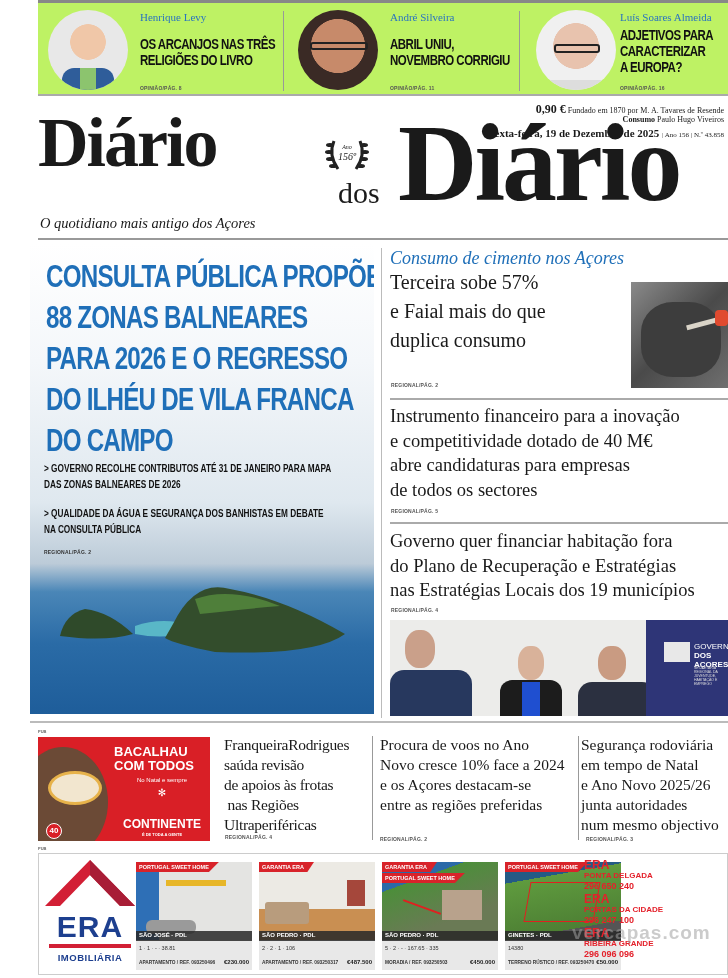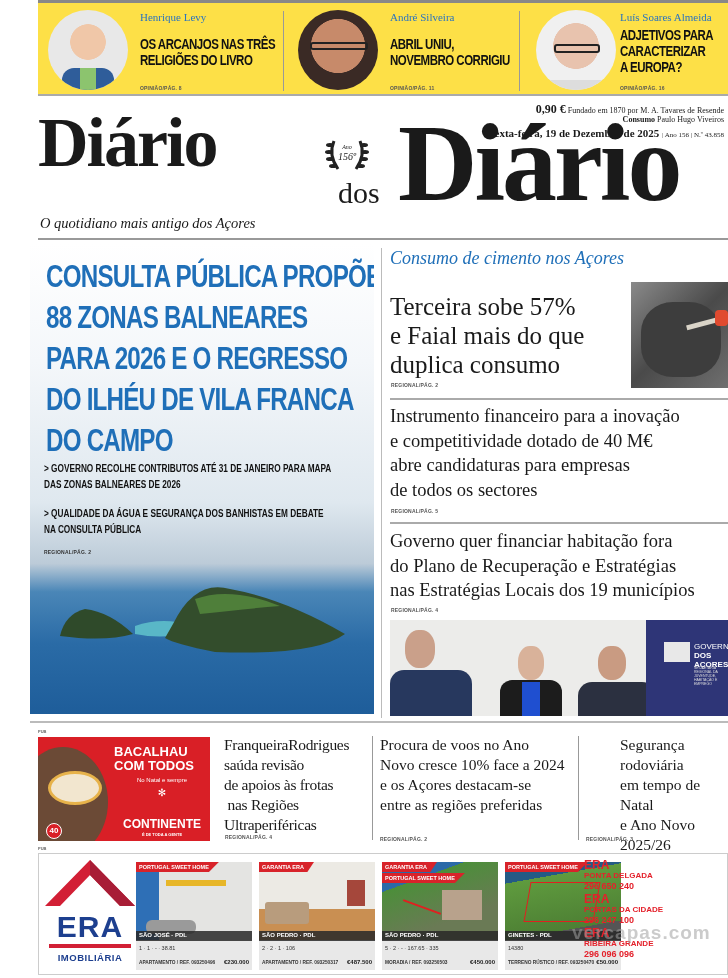--- a/index.html
+++ b/index.html
@@ -1,20 +1,20 @@
 <!DOCTYPE html>
 <html><head>
 <meta charset="utf-8">
 <style>
 *{box-sizing:border-box;margin:0;padding:0}
 body{width:728px;height:978px;background:#fff;position:relative;overflow:hidden;font-family:"Liberation Serif",serif;color:#1a1a1a}
 .abs{position:absolute}
 .tag{font-family:"Liberation Sans",sans-serif;font-weight:bold;font-size:5px;color:#555;letter-spacing:0.2px;text-transform:uppercase}
 
-#topstrip{left:38px;top:0;width:690px;height:96px;background:#fde047;border-top:3px solid #888;border-bottom:2px solid #aaa}
+#topstrip{left:38px;top:0;width:690px;height:96px;background:#bef264;border-top:3px solid #888;border-bottom:2px solid #aaa}
 .op{position:absolute;top:0;height:93px}
 .op .photo{position:absolute;top:7px;width:80px;height:80px;border-radius:50%;overflow:hidden}
 .op .author{position:absolute;top:8px;font-size:11px;color:#2a74c0;font-family:"Liberation Serif",serif}
 .op .title{position:absolute;font-family:"Liberation Sans",sans-serif;font-weight:bold;font-size:14px;line-height:16px;color:#111;letter-spacing:-0.6px;transform:scaleX(0.82);transform-origin:left top;white-space:nowrap}
 .op .tag{position:absolute}
 .vsep{position:absolute;width:1px;background:#999}
 
 #price-line{right:4px;top:102px;font-size:8px;text-align:right}
 #dir-line{right:4px;top:115px;font-size:8px;text-align:right}
 #date-line{right:4px;top:127px;font-size:11px;text-align:right}
@@ -25,21 +25,21 @@
 #laurel{left:324px;top:135px;width:46px;height:42px}
 #masthead-rule{left:38px;top:238px;width:690px;height:2px;background:#999}
 
 #lead{left:30px;top:244px;width:344px;height:470px;overflow:hidden;background:linear-gradient(180deg,#ffffff 0%,#f4f7fa 25%,#dfe8ef 55%,#bccbd8 68%,#4a86b7 74%,#2a6ba6 85%,#1e5d9a 100%)}
 #lead-head{position:absolute;left:16px;top:12px;font-family:"Liberation Sans",sans-serif;font-weight:bold;color:#1f6fb8;font-size:31px;line-height:41px;letter-spacing:-1px;transform:scaleX(0.78);transform-origin:left top;white-space:nowrap}
 .bullet{position:absolute;left:14px;font-family:"Liberation Sans",sans-serif;font-weight:bold;font-size:11px;line-height:16px;color:#111;transform:scaleX(0.75);transform-origin:left top;white-space:nowrap}
 #island{position:absolute;left:25px;top:330px}
 
 #rcol-sep{left:381px;top:248px;width:1px;height:470px;background:#bbb}
 #kicker{left:390px;top:248px;font-size:18px;font-style:italic;color:#1f6fb8}
-#cement-head{left:390px;top:292px;font-size:25px;line-height:29px}
+#cement-head{left:390px;top:268px;font-size:20px;line-height:29px}
 #cement-img{left:631px;top:282px;width:97px;height:106px;background:linear-gradient(135deg,#8a8a8a,#4a4a4a 50%,#6f6f6f);overflow:hidden}
 .hr{position:absolute;height:2px;background:#aaa}
 .rhead{position:absolute;font-size:18.5px;line-height:24.5px}
 #photo3{left:390px;top:620px;width:338px;height:96px;background:#ececea;overflow:hidden}
 
 .pub{position:absolute;font-family:"Liberation Sans",sans-serif;font-size:4px;color:#666;font-weight:bold}
 #ad-cont{left:38px;top:737px;width:172px;height:104px;background:#d91f26;overflow:hidden}
 .bhead{position:absolute;font-size:15.5px;line-height:20px}
 #era-ad{left:38px;top:853px;width:690px;height:122px;border:1px solid #ccc;background:#fff}
 .listing{position:absolute;top:8px;width:116px;height:108px;background:#e8e8e8}
@@ -235,21 +235,21 @@
 
 <div class="bhead" style="left:380px;top:735px">
   <div>Procura de voos no Ano</div>
   <div>Novo cresce 10% face a 2024</div>
   <div>e os Açores destacam-se</div>
   <div>entre as regiões preferidas</div>
 </div>
 <div class="abs tag" style="left:380px;top:836px">REGIONAL/PÁG. 2</div>
 <div class="vsep" style="left:578px;top:736px;height:104px"></div>
 
-<div class="bhead" style="left:620px;top:735px">
+<div class="bhead" style="left:581px;top:735px">
   <div>Segurança rodoviária</div>
   <div>em tempo de Natal</div>
   <div>e Ano Novo 2025/26</div>
   <div>junta autoridades</div>
   <div>num mesmo objectivo</div>
 </div>
 <div class="abs tag" style="left:586px;top:836px">REGIONAL/PÁG. 3</div>
 
 <div class="pub" style="left:38px;top:846px">PUB</div>
 <div id="era-ad" class="abs">

